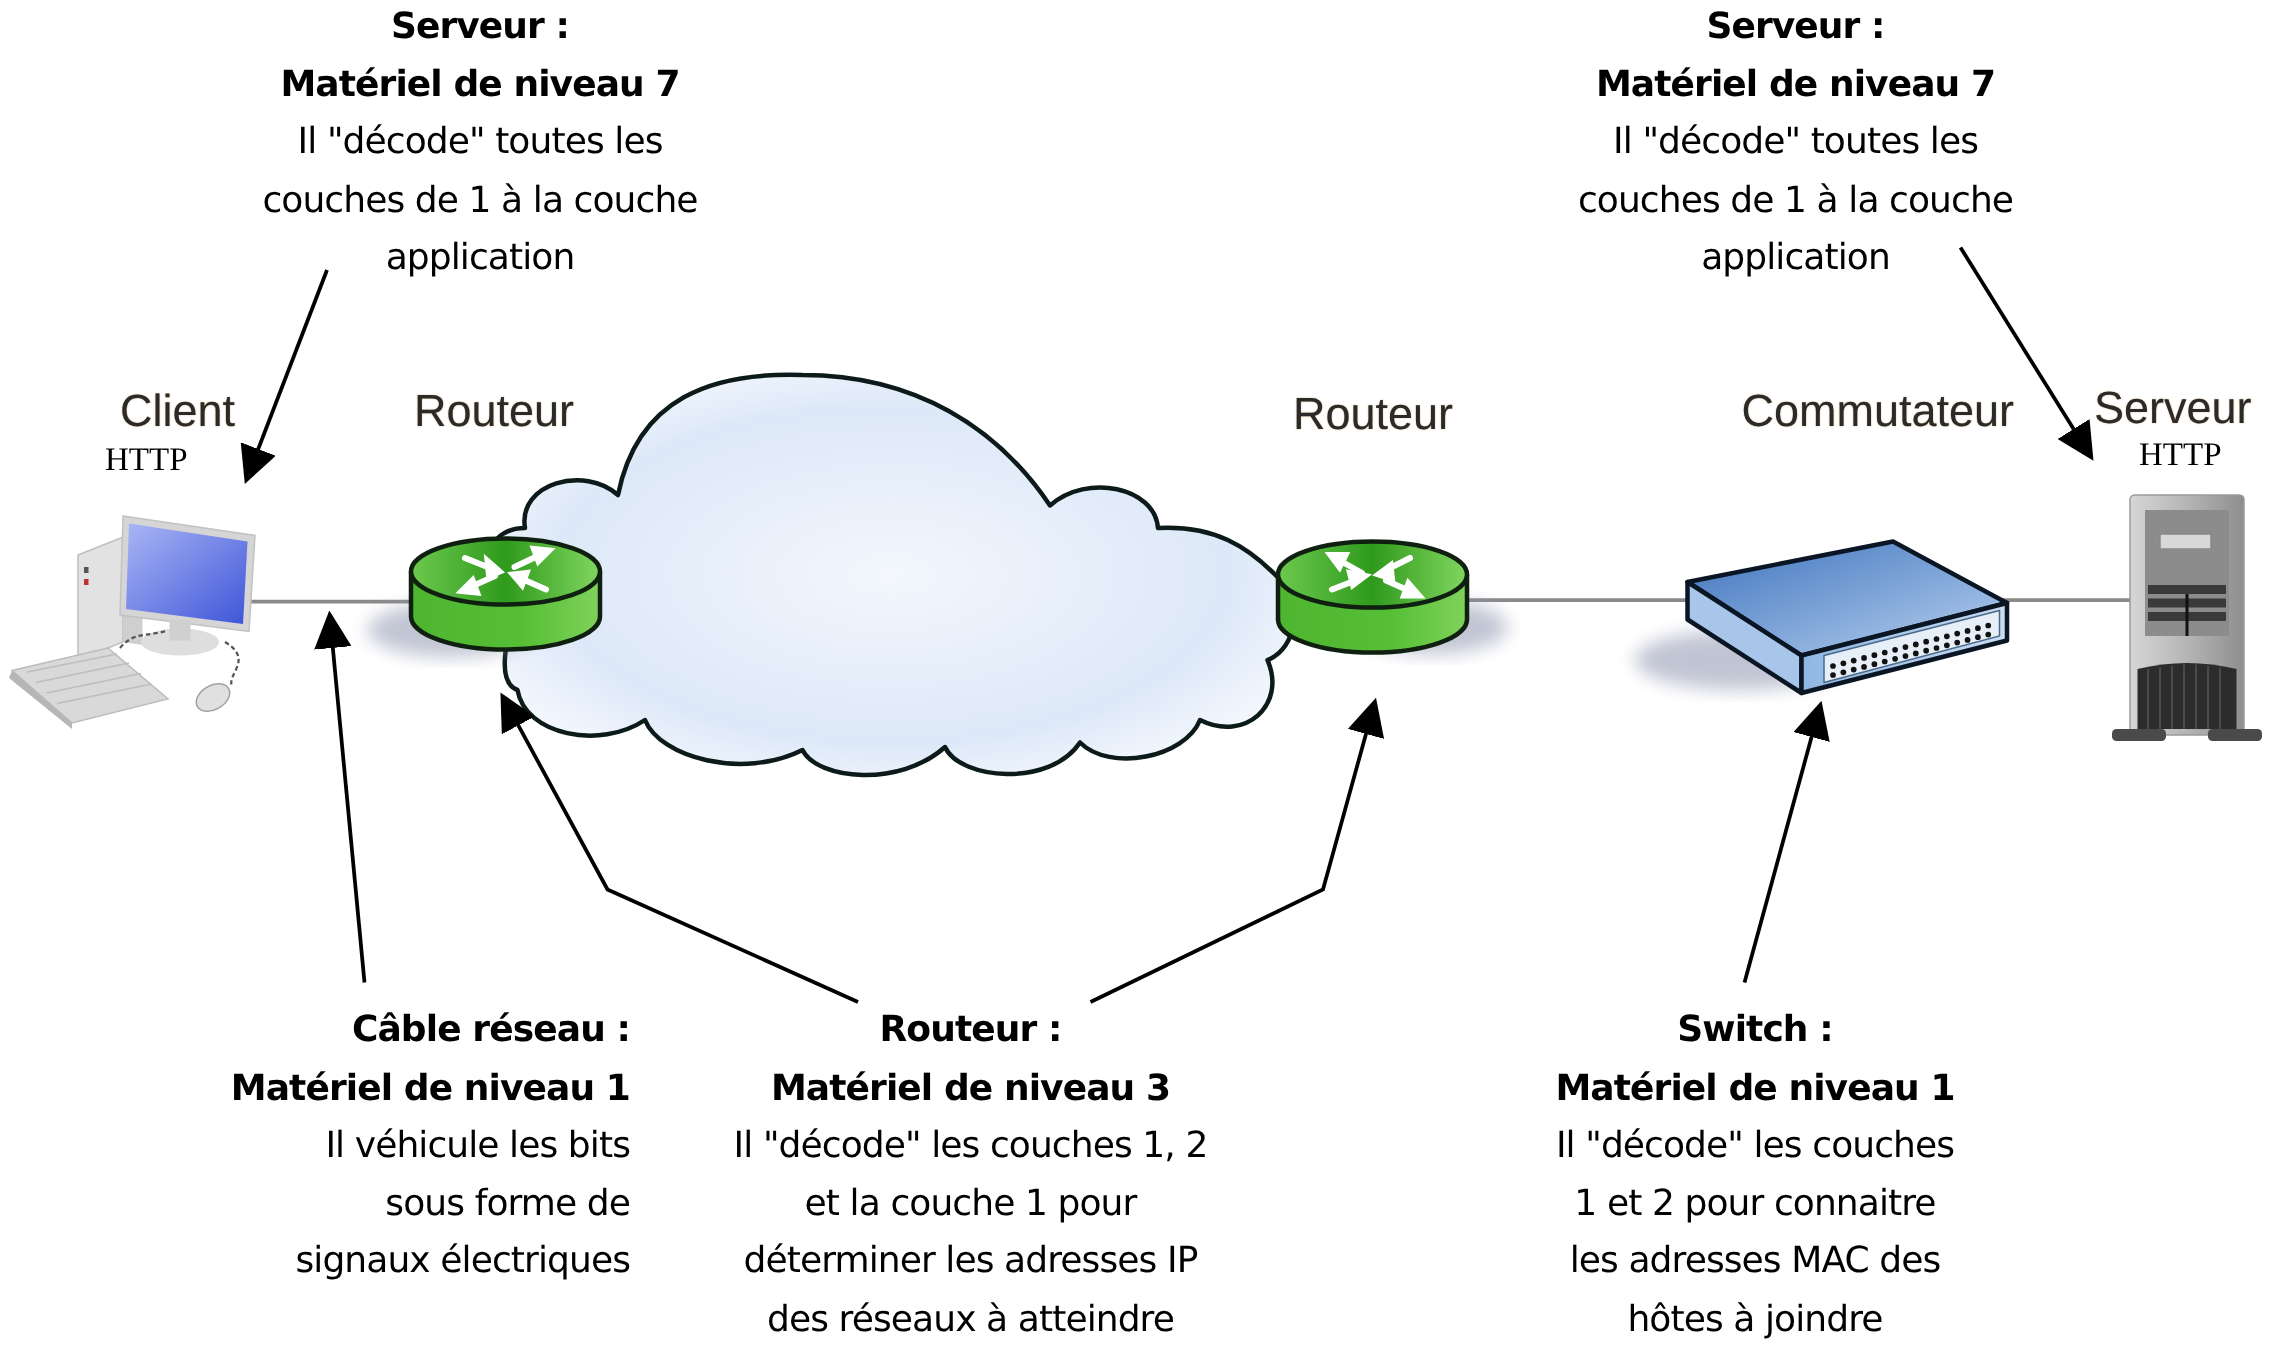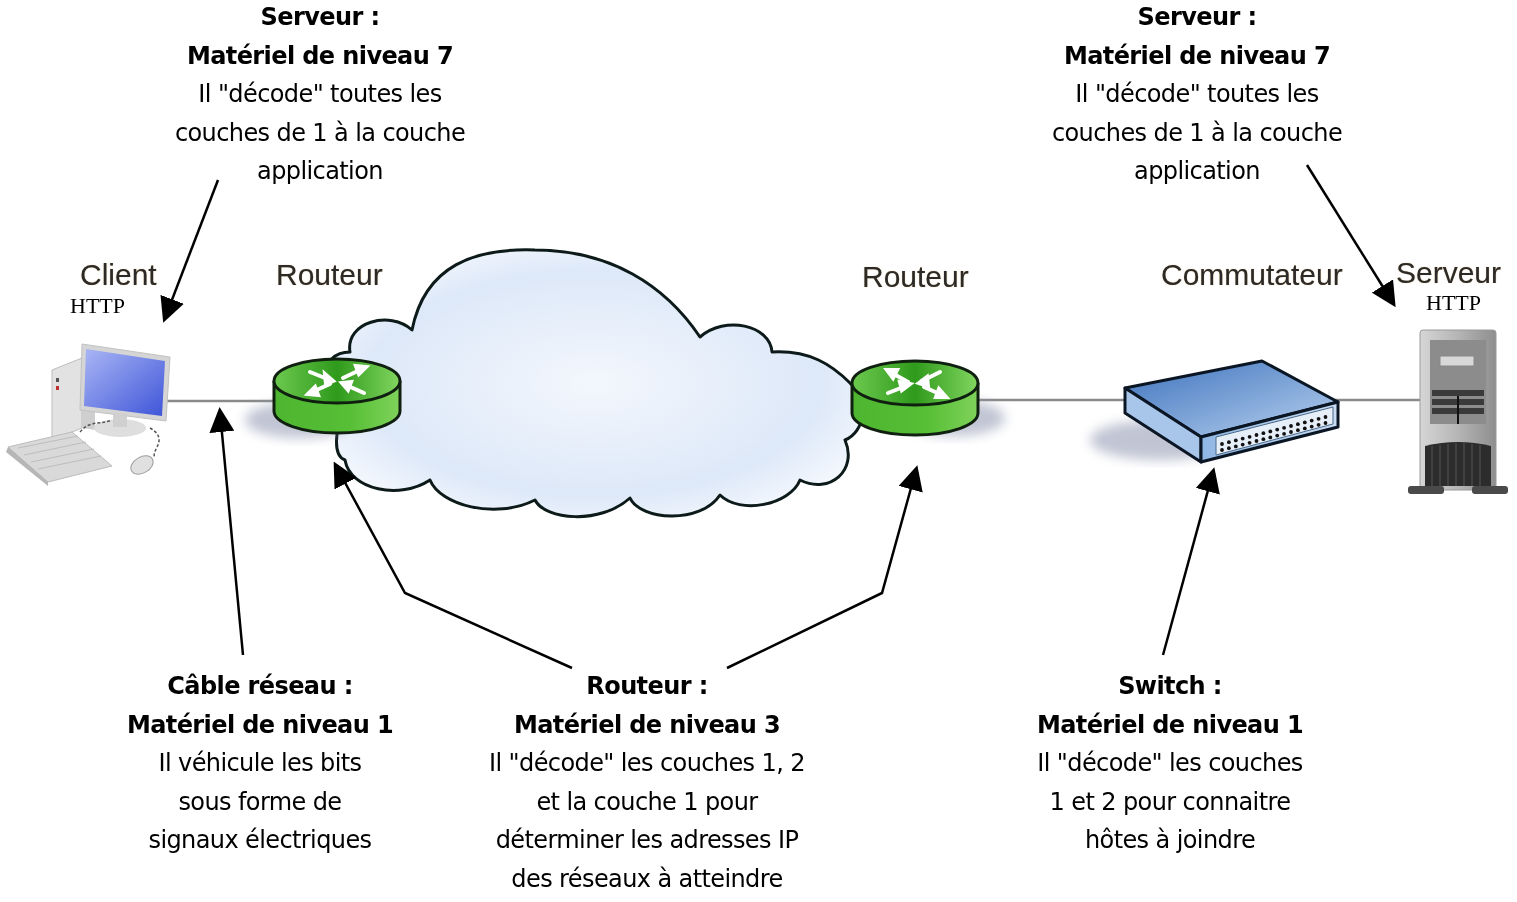--- a/index.html
+++ b/index.html
@@ -253,21 +253,21 @@
 </div>
 
 <div class="callout" style="left:997px; top:-2px; width:400px;">
   <span class="b">Serveur :</span>
   <span class="b">Matériel de niveau 7</span>
   <span class="n">Il "décode" toutes les</span>
   <span class="n">couches de 1 à la couche</span>
   <span class="n">application</span>
 </div>
 
-<div class="callout" style="left:100px; top:667px; width:320px;">
+<div class="callout" style="left:100px; top:667px; width:320px;text-align:right;">
   <span class="b">Câble réseau :</span>
   <span class="b">Matériel de niveau 1</span>
   <span class="n">Il véhicule les bits</span>
   <span class="n">sous forme de</span>
   <span class="n">signaux électriques</span>
 </div>
 
 <div class="callout" style="left:447px; top:667px; width:400px;">
   <span class="b">Routeur :</span>
   <span class="b">Matériel de niveau 3</span>
@@ -275,14 +275,15 @@
   <span class="n">et la couche 1 pour</span>
   <span class="n">déterminer les adresses IP</span>
   <span class="n">des réseaux à atteindre</span>
 </div>
 
 <div class="callout" style="left:990px; top:667px; width:360px;">
   <span class="b">Switch :</span>
   <span class="b">Matériel de niveau 1</span>
   <span class="n">Il "décode" les couches</span>
   <span class="n">1 et 2 pour connaitre</span>
+  <span class="n">les adresses MAC des</span>
   <span class="n">hôtes à joindre</span>
 </div>
 
 </body></html>

